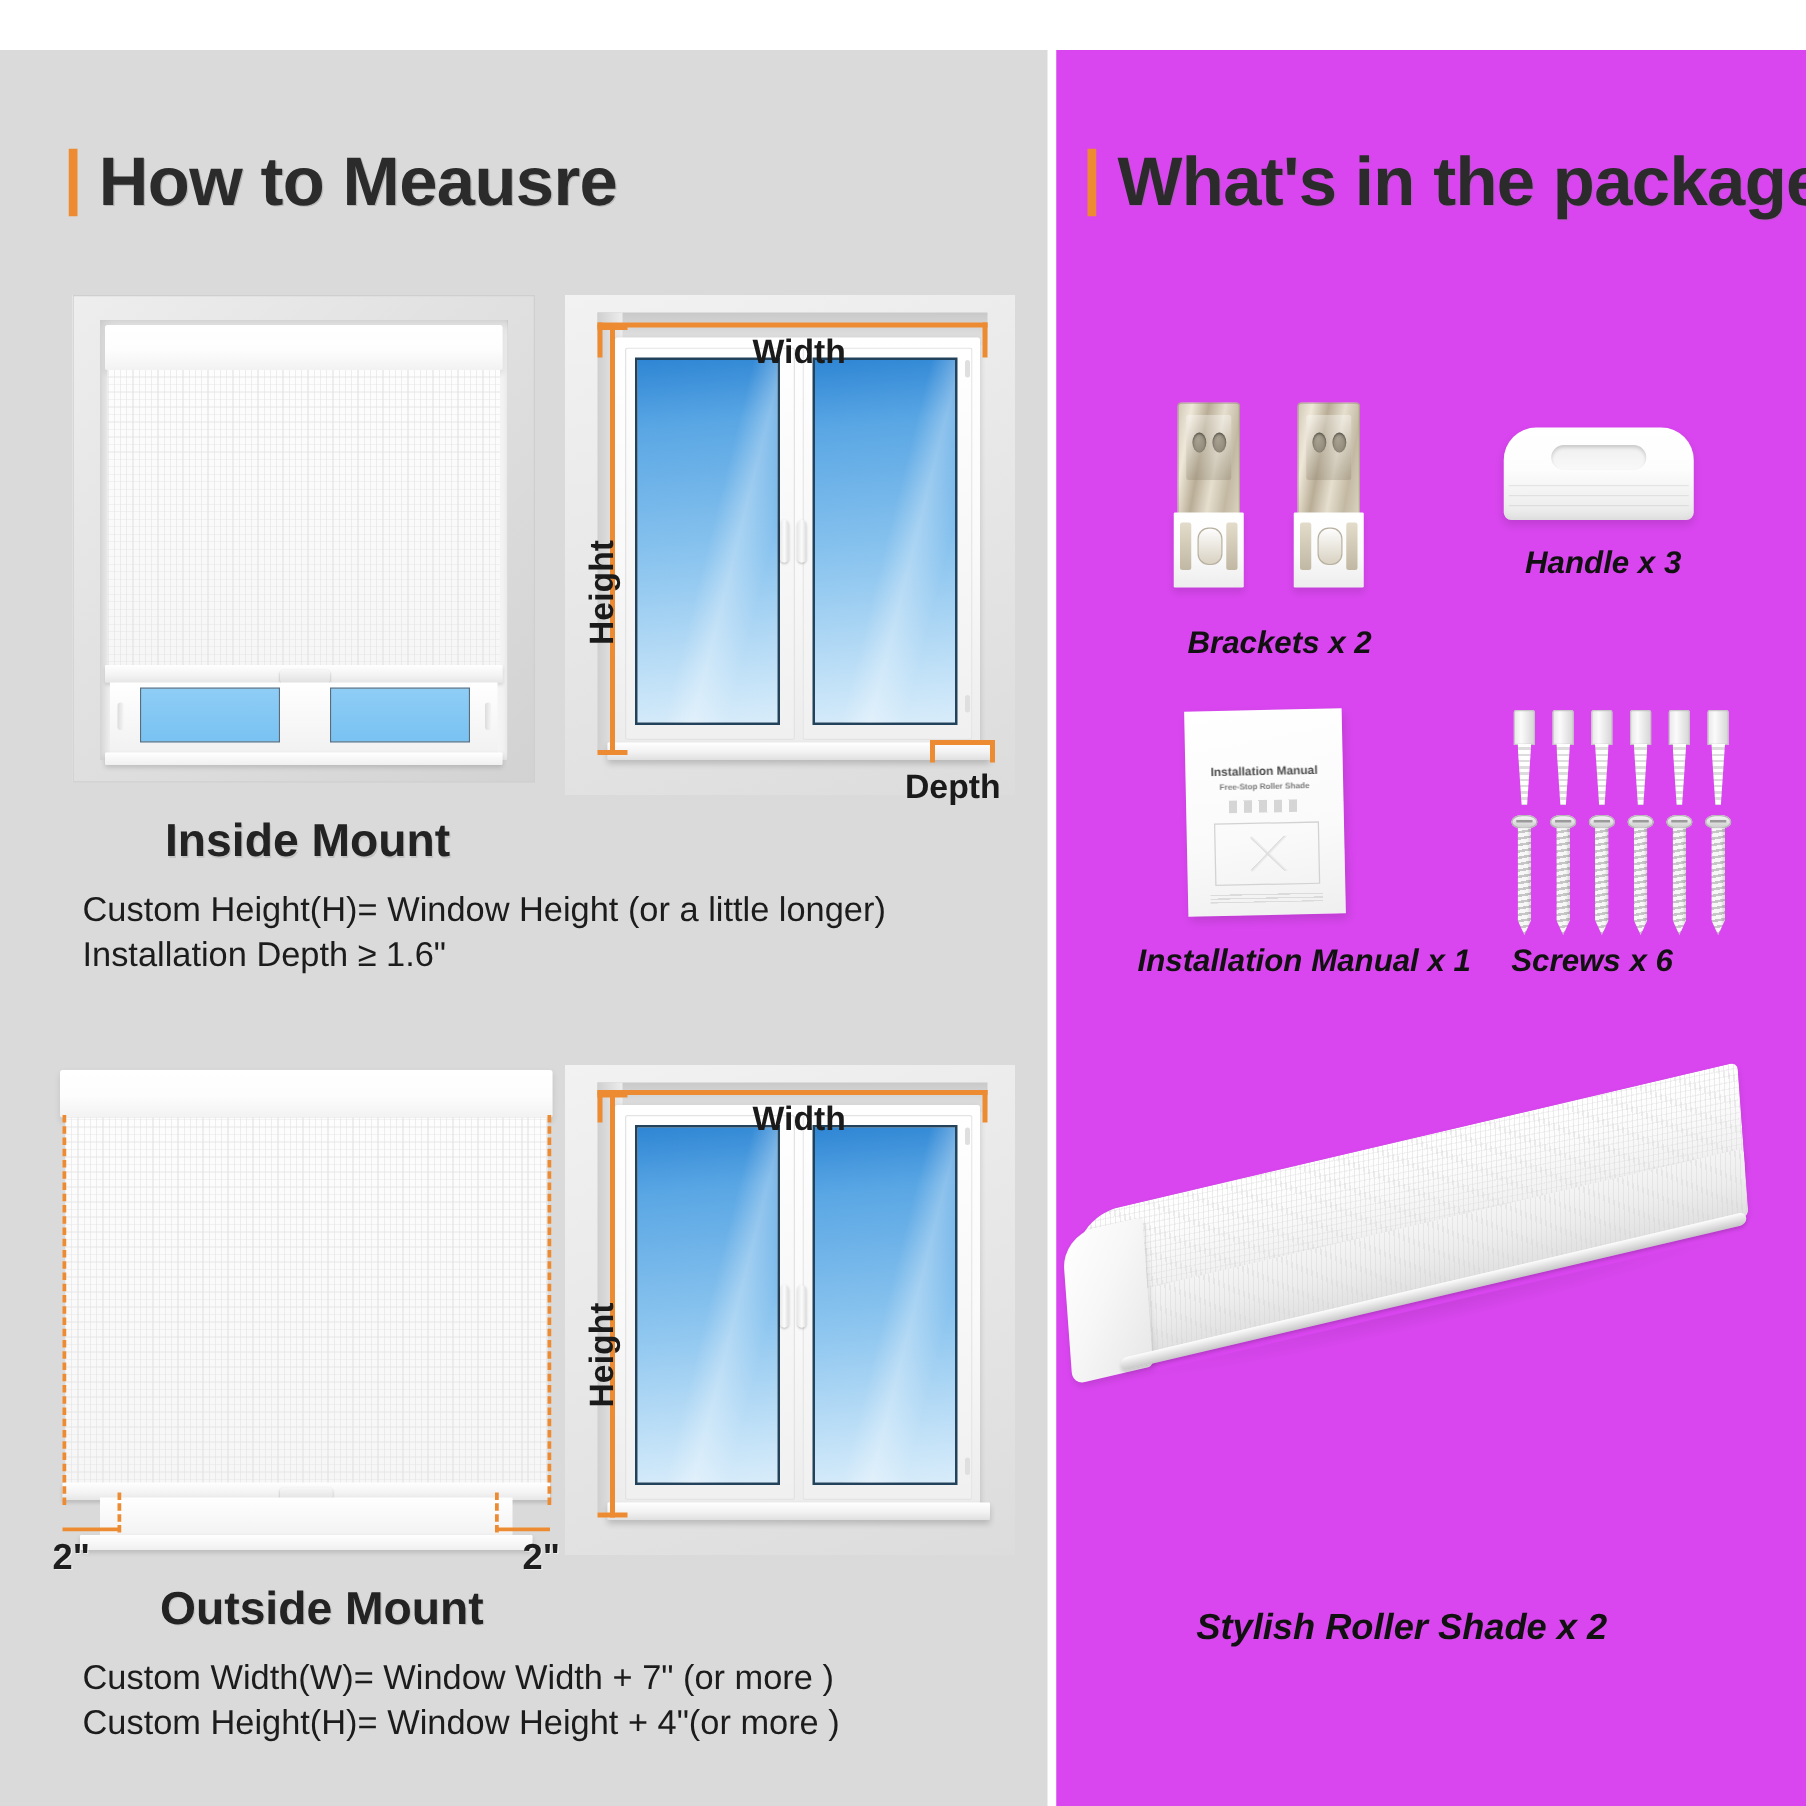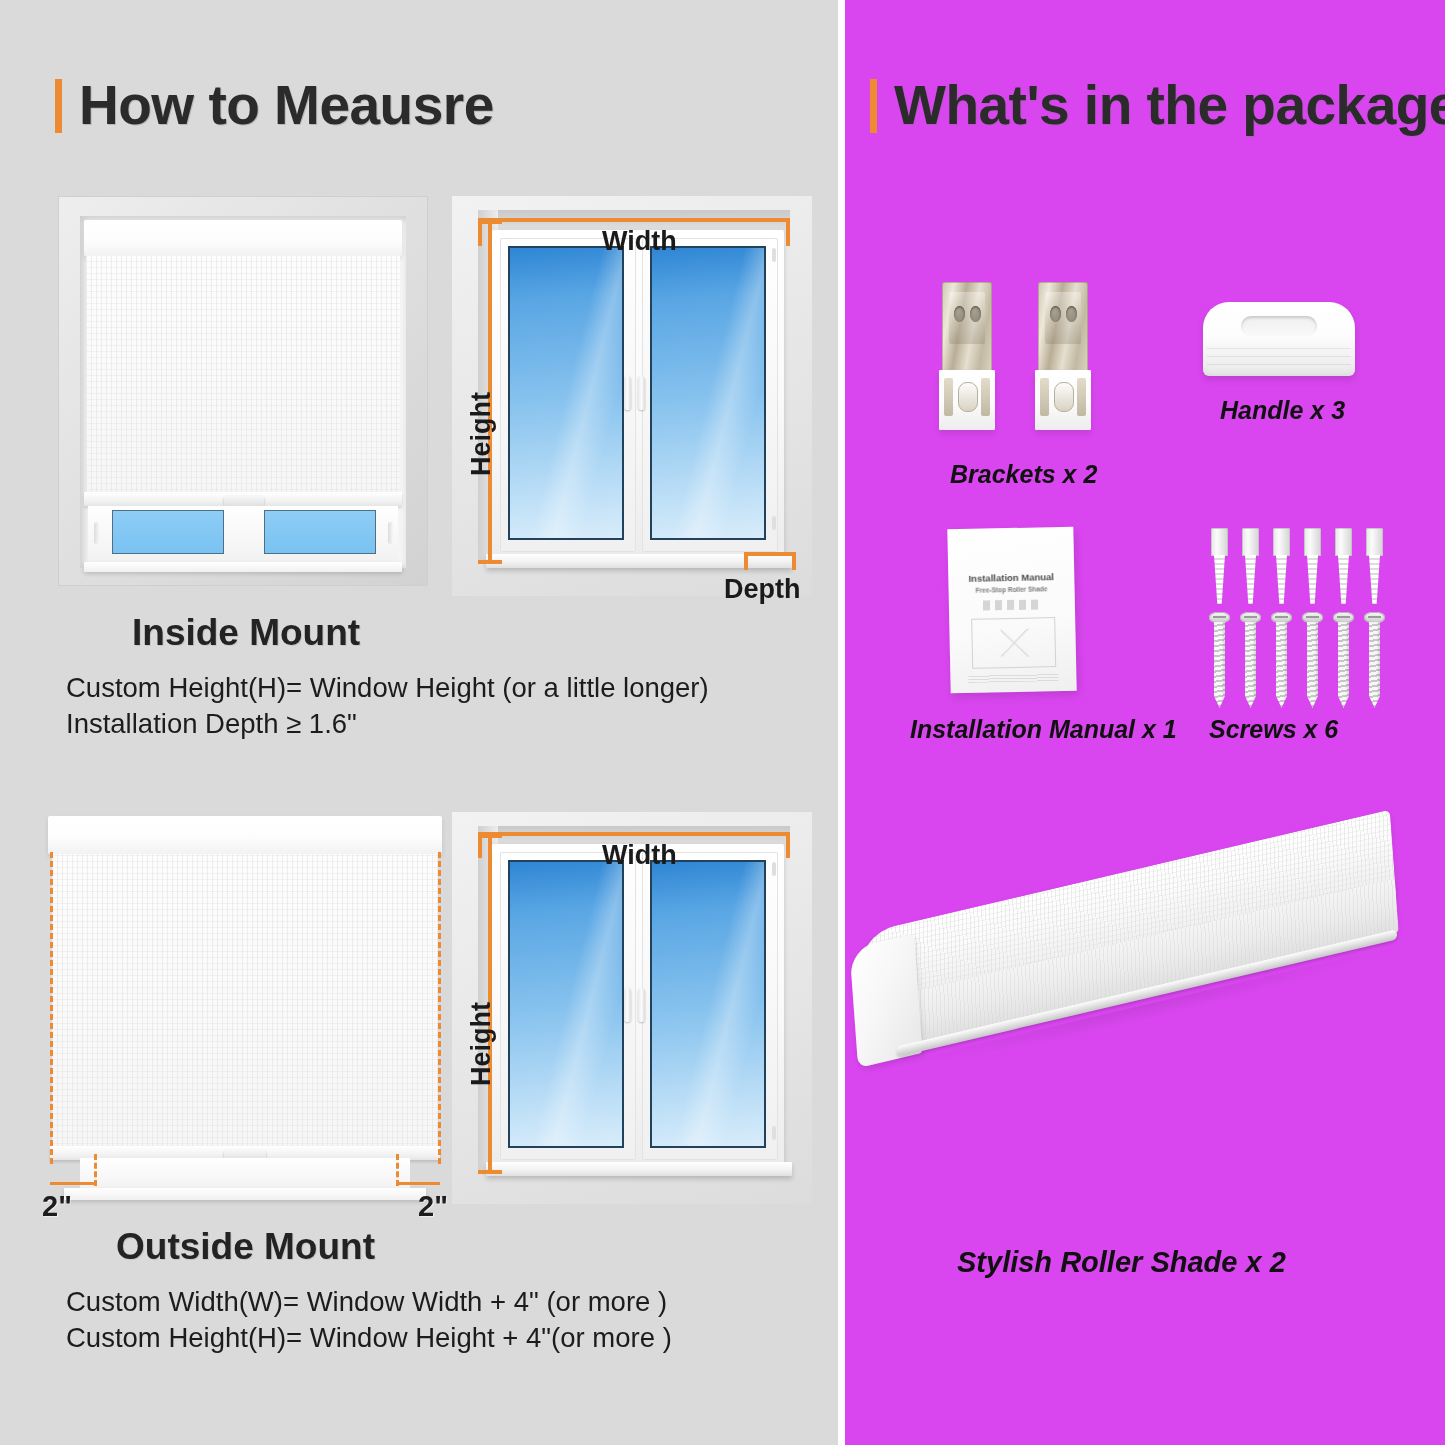--- a/index.html
+++ b/index.html
@@ -11,20 +11,21 @@
     width: 1445px;
     height: 1445px;
     font-family: "Liberation Sans", sans-serif;
     overflow: hidden;
   }
   .page {
     position: relative;
     width: 1445px;
     height: 1371px;
     display: flex;
+    margin-top: 40px;
   }
   
   .panel-left {
     position: relative;
     width: 838px;
     height: 1445px;
     background: #dadada;
   }
   .panel-divider {
     width: 7px;
@@ -595,23 +596,23 @@
       <div class="measure-line" style="left:26px; top:20px; width:4px; height:26px;"></div>
       <div class="measure-line" style="left:334px; top:20px; width:4px; height:26px;"></div>
       <div class="measure-line" style="left:36px; top:22px; width:4px; height:340px;"></div>
       <div class="measure-line" style="left:26px; top:22px; width:24px; height:4px;"></div>
       <div class="measure-line" style="left:26px; top:358px; width:24px; height:4px;"></div>
 
       <div class="lbl-window" style="left:150px; top:28px;">Width</div>
       <div class="lbl-window lbl-vertical" style="left:14px; top:274px;">Height</div>
     </div>
 
-    <div class="mount-title" style="left:116px; top:1226px;">Outside Mount</div>
+    <div class="mount-title" style="left:128px; top:1226px;">Outside Mount</div>
     <div class="mount-lines" style="left:66px; top:1284px;">
-      <div>Custom Width(W)= Window Width + 4" (or more )</div>
+      <div>Custom Width(W)= Window Width + 7" (or more )</div>
       <div>Custom Height(H)= Window Height + 4"(or more )</div>
     </div>
   </div>
 
   <div class="panel-divider"></div>
 
   <div class="panel-right">
 
     <div class="heading" style="left:25px; top:78px;">
       <span class="bar"></span>

